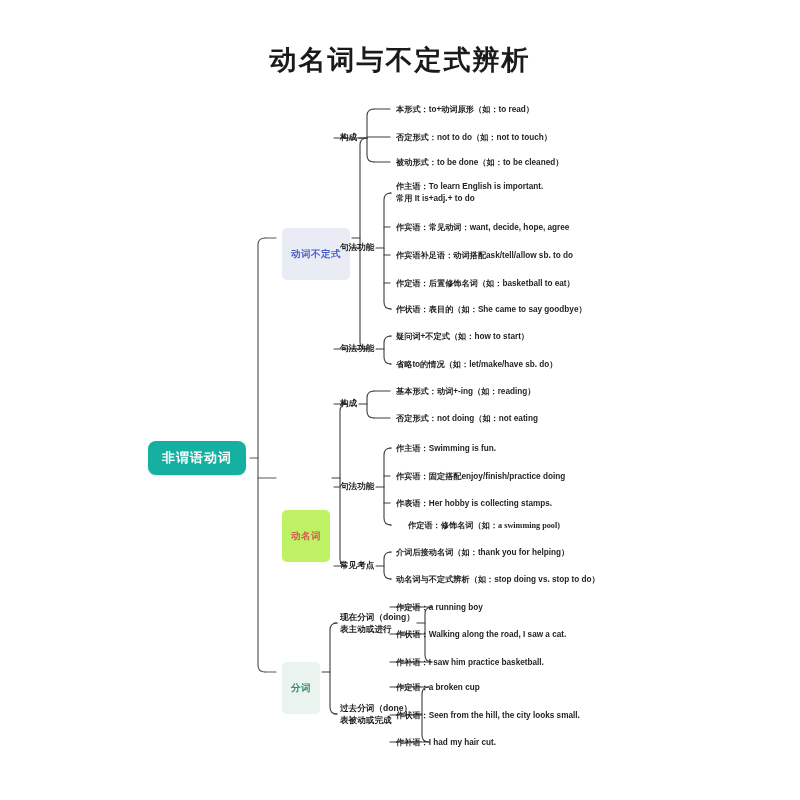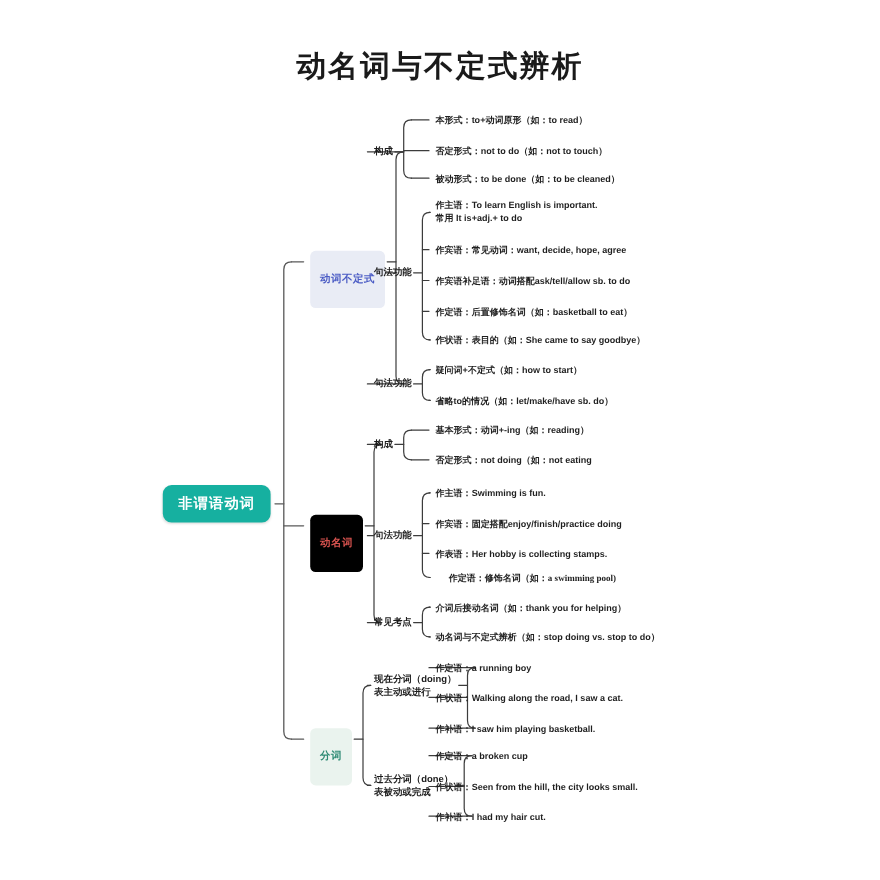--- a/index.html
+++ b/index.html
@@ -71,21 +71,21 @@
   }
 
   .branch-node {
     font-size: 9.5px;
     font-weight: bold;
     letter-spacing: 0.5px;
     padding: 20px 9px;
     border-radius: 5px;
   }
   .branch-infinitive { background: #e9ecf5; color: #4a5bc4; }
-  .branch-gerund     { background: #000000; color: #d9534f; }
+  .branch-gerund     { background: #bef264; color: #d9534f; margin-top: 42px; }
   .branch-participle { background: #eaf3ee; color: #2e8b74; }
 
   .sub-node {
     font-size: 8.6px;
     font-weight: bold;
     color: #1c1c1c;
   }
   .sub-node.two-line { line-height: 1.45; }
 
   .leaf-node {
@@ -238,21 +238,21 @@
       <div class="node sub-node" style="left: 340px; top: 560px;">常见考点</div>
       <div class="node leaf-node" style="left: 396px; top: 546.5px;">介词后接动名词（如：thank you for helping）</div>
       <div class="node leaf-node" style="left: 396px; top: 573.5px;">动名词与不定式辨析（如：stop doing vs. stop to do）</div>
       <div class="node branch-node branch-participle" style="left: 282px; top: 661.5px;">分词</div>
       <div class="node sub-node two-line" style="left: 340px; top: 610.5px;">
         <span style="display: block;">现在分词（doing）</span>
         <span style="display: block;">表主动或进行</span>
       </div>
       <div class="node leaf-node" style="left: 396px; top: 601.5px;">作定语：a running boy</div>
       <div class="node leaf-node" style="left: 396px; top: 628.5px;">作状语：Walking along the road, I saw a cat.</div>
-      <div class="node leaf-node" style="left: 396px; top: 656.5px;">作补语：I saw him playing basketball.</div>
+      <div class="node leaf-node" style="left: 396px; top: 656.5px;">作补语：I saw him practice basketball.</div>
       <div class="node sub-node two-line" style="left: 340px; top: 701.5px;">
         <span style="display: block;">过去分词（done）</span>
         <span style="display: block;">表被动或完成</span>
       </div>
       <div class="node leaf-node" style="left: 396px; top: 681.5px;">作定语：a broken cup</div>
       <div class="node leaf-node" style="left: 396px; top: 709.5px;">作状语：Seen from the hill, the city looks small.</div>
       <div class="node leaf-node" style="left: 396px; top: 736.5px;">作补语：I had my hair cut.</div>
     </div>
 
 

